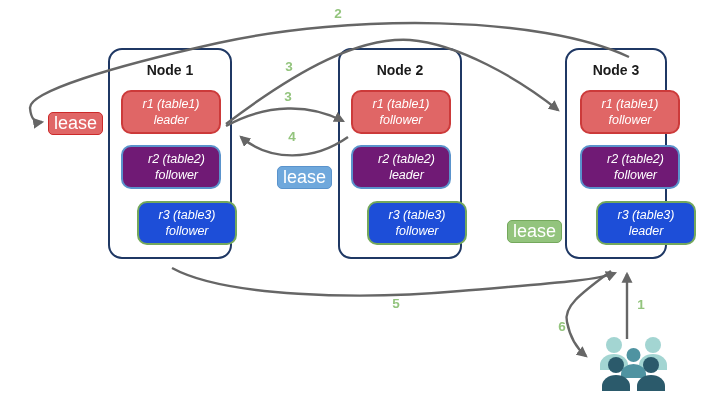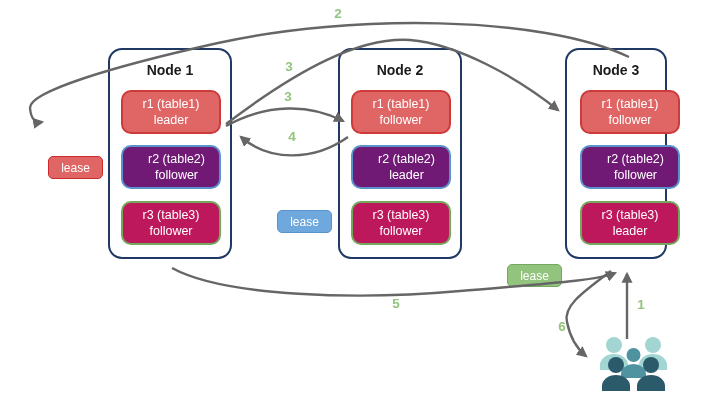--- a/index.html
+++ b/index.html
@@ -14,32 +14,32 @@
   }
   .node-title{
     position:absolute;top:12px;left:0;right:0;text-align:center;
     font-size:14px;font-weight:700;color:#1b1b1b;
   }
   .replica{
     position:absolute;left:11px;width:100px;height:44px;border-radius:10px;
     box-sizing:border-box;color:#ffffff;font-size:12.5px;line-height:1.3;
     display:flex;flex-direction:column;align-items:center;justify-content:center;
     text-align:center;
+    font-style:italic;
   }
   .replica.red{background:#e06666;border:2px solid #cc3a3a;}
   .replica.blue{background:#701a75;border:2px solid #5a93cc;padding-left:11px;}
-  .replica.green{background:#be185d;border:2px solid #74a85c;}
+  .replica.green{background:#1d4ed8;border:2px solid #74a85c;margin-left:16px;}
   .r-top{top:40px;} .r-mid{top:95px;} .r-bot{top:151px;}
 
   
   .lease{
     position:absolute;width:55px;height:23px;border-radius:5px;box-sizing:border-box;
-    color:#ffffff;font-size:12px;display:flex;align-items:center;justify-content:center;
+    color:#ffffff;font-size:18px;display:flex;align-items:center;justify-content:center;
     z-index:2;
-    margin-top:44px;
   }
   .lease.red{background:#e06666;border:1.5px solid #cc2a2a;}
   .lease.blue{background:#6fa8dc;border:1.5px solid #5a93cc;}
   .lease.green{background:#93c47d;border:1.5px solid #74a85c;}
 
   
   #arrows{position:absolute;left:0;top:0;z-index:3;pointer-events:none;}
   .step{
     position:absolute;z-index:4;color:#93c47d;font-weight:700;font-size:13.5px;
     width:14px;text-align:center;

